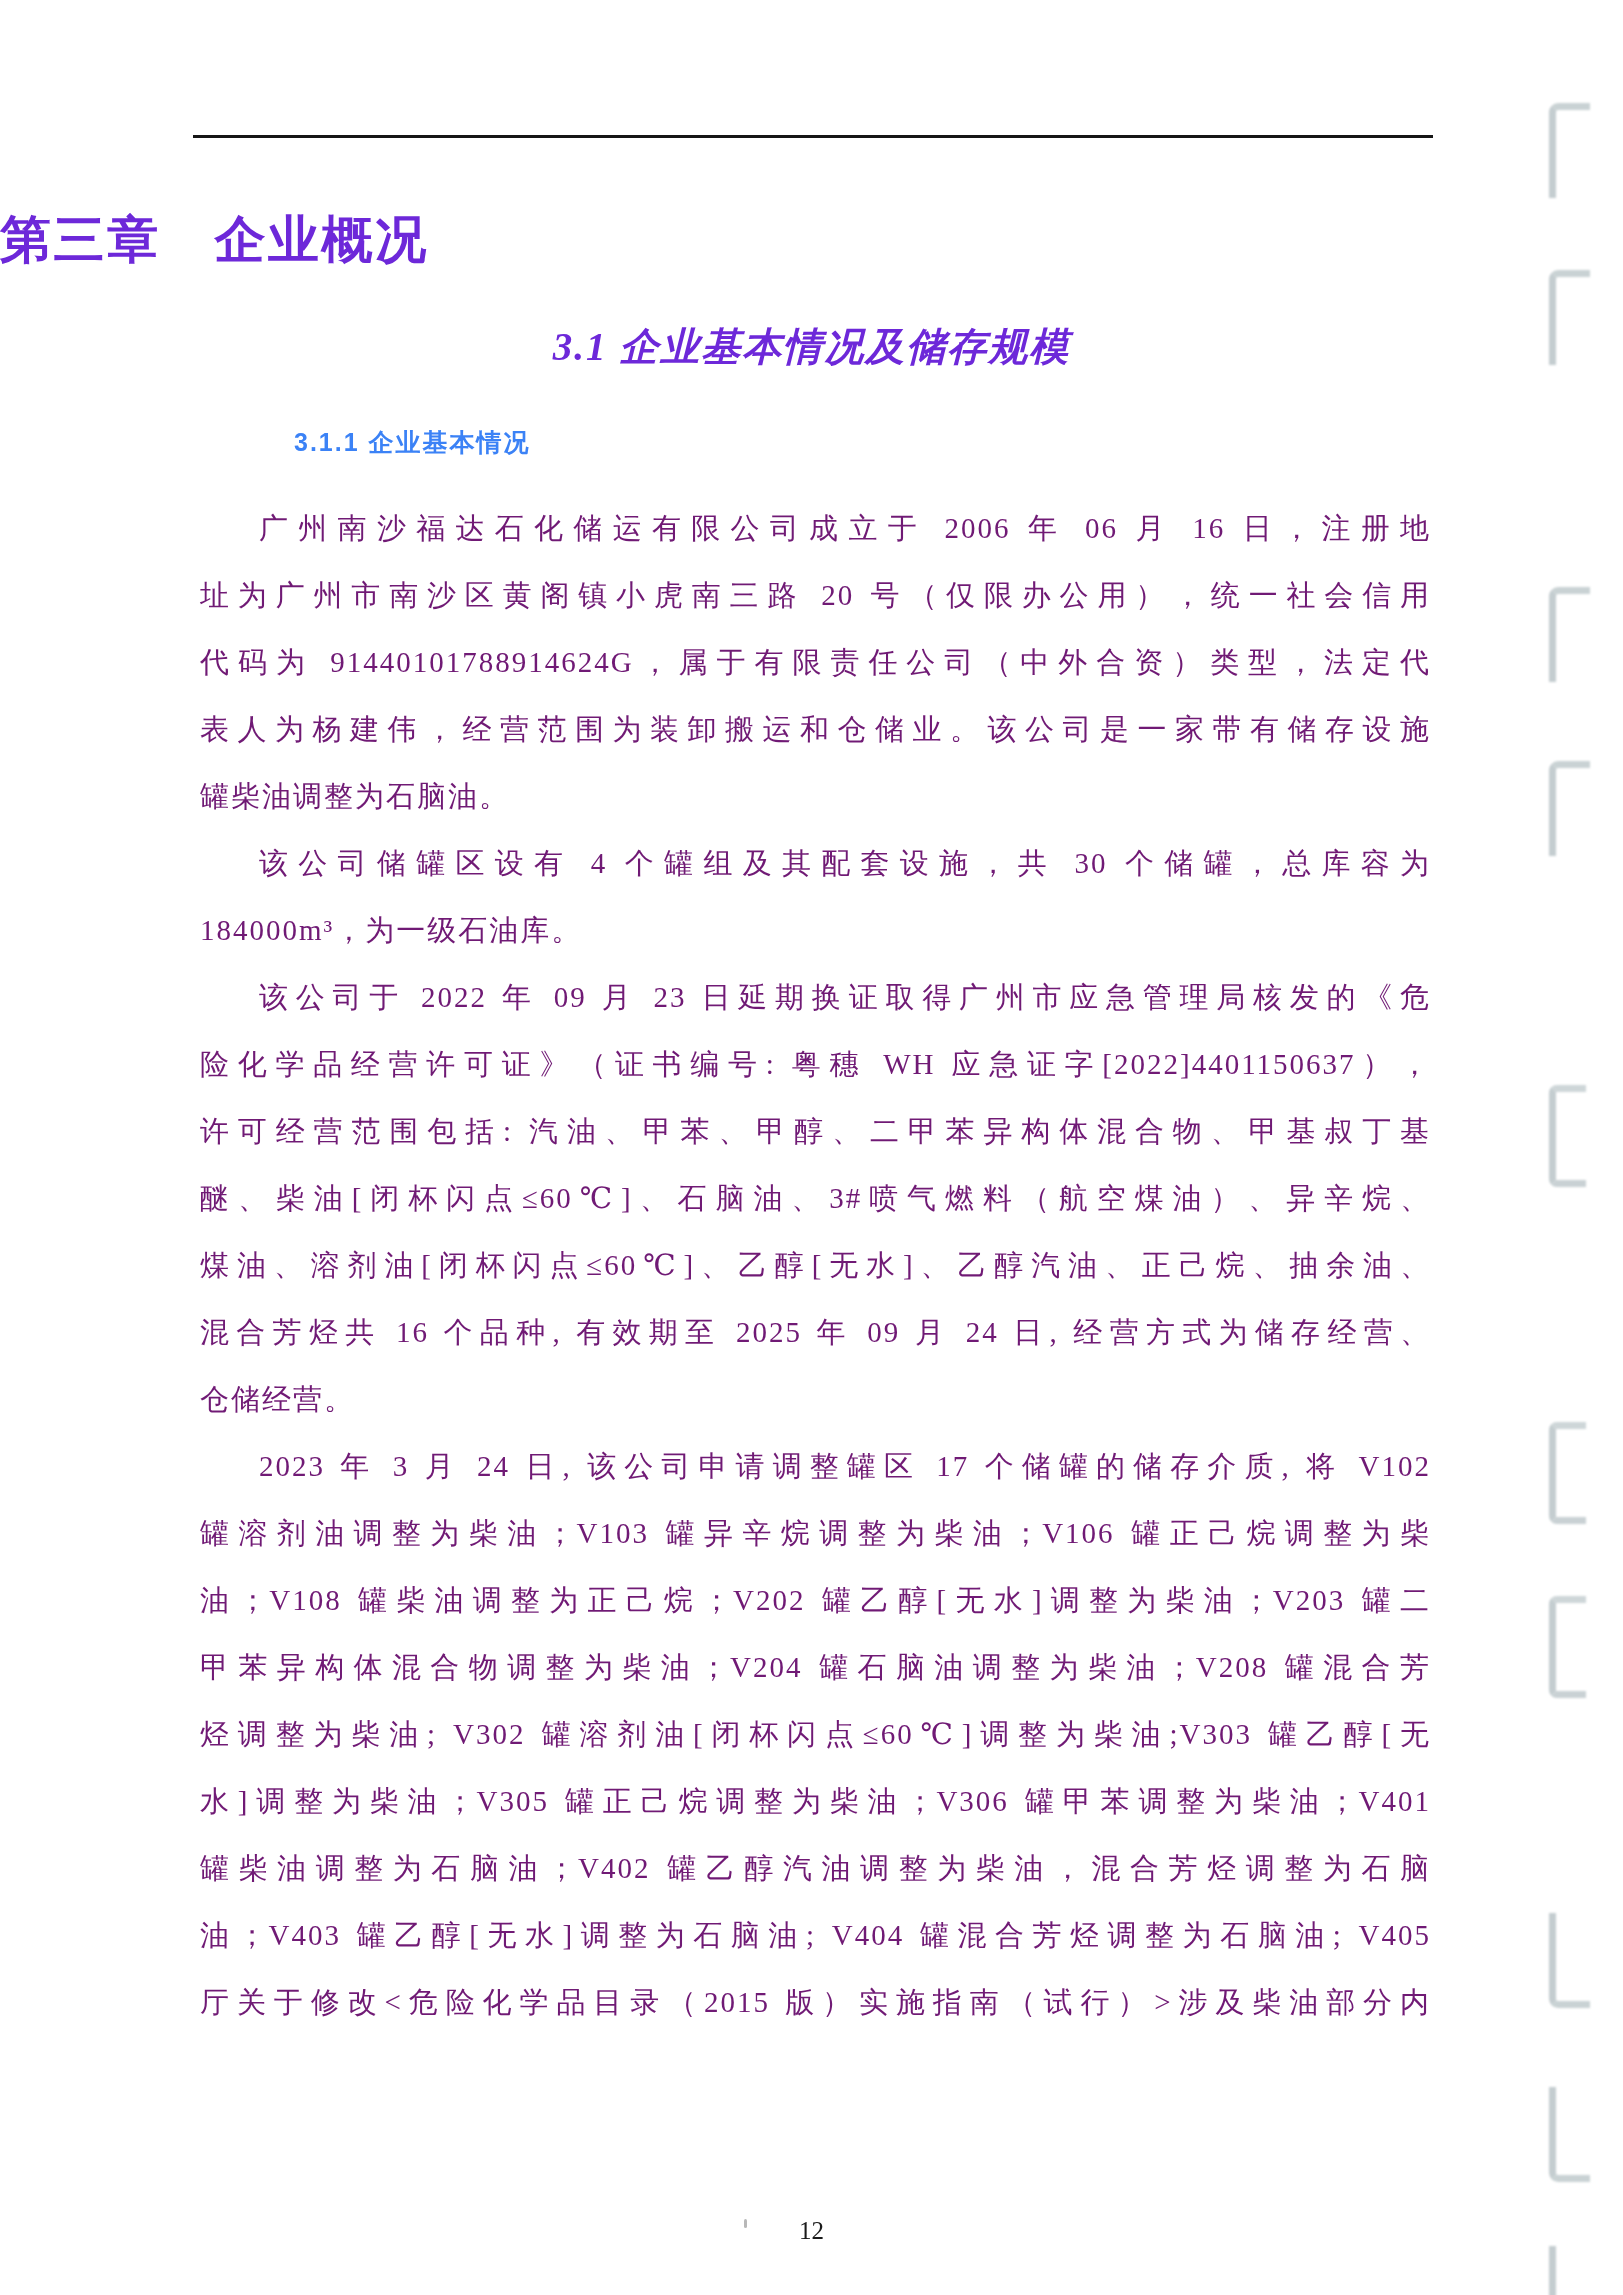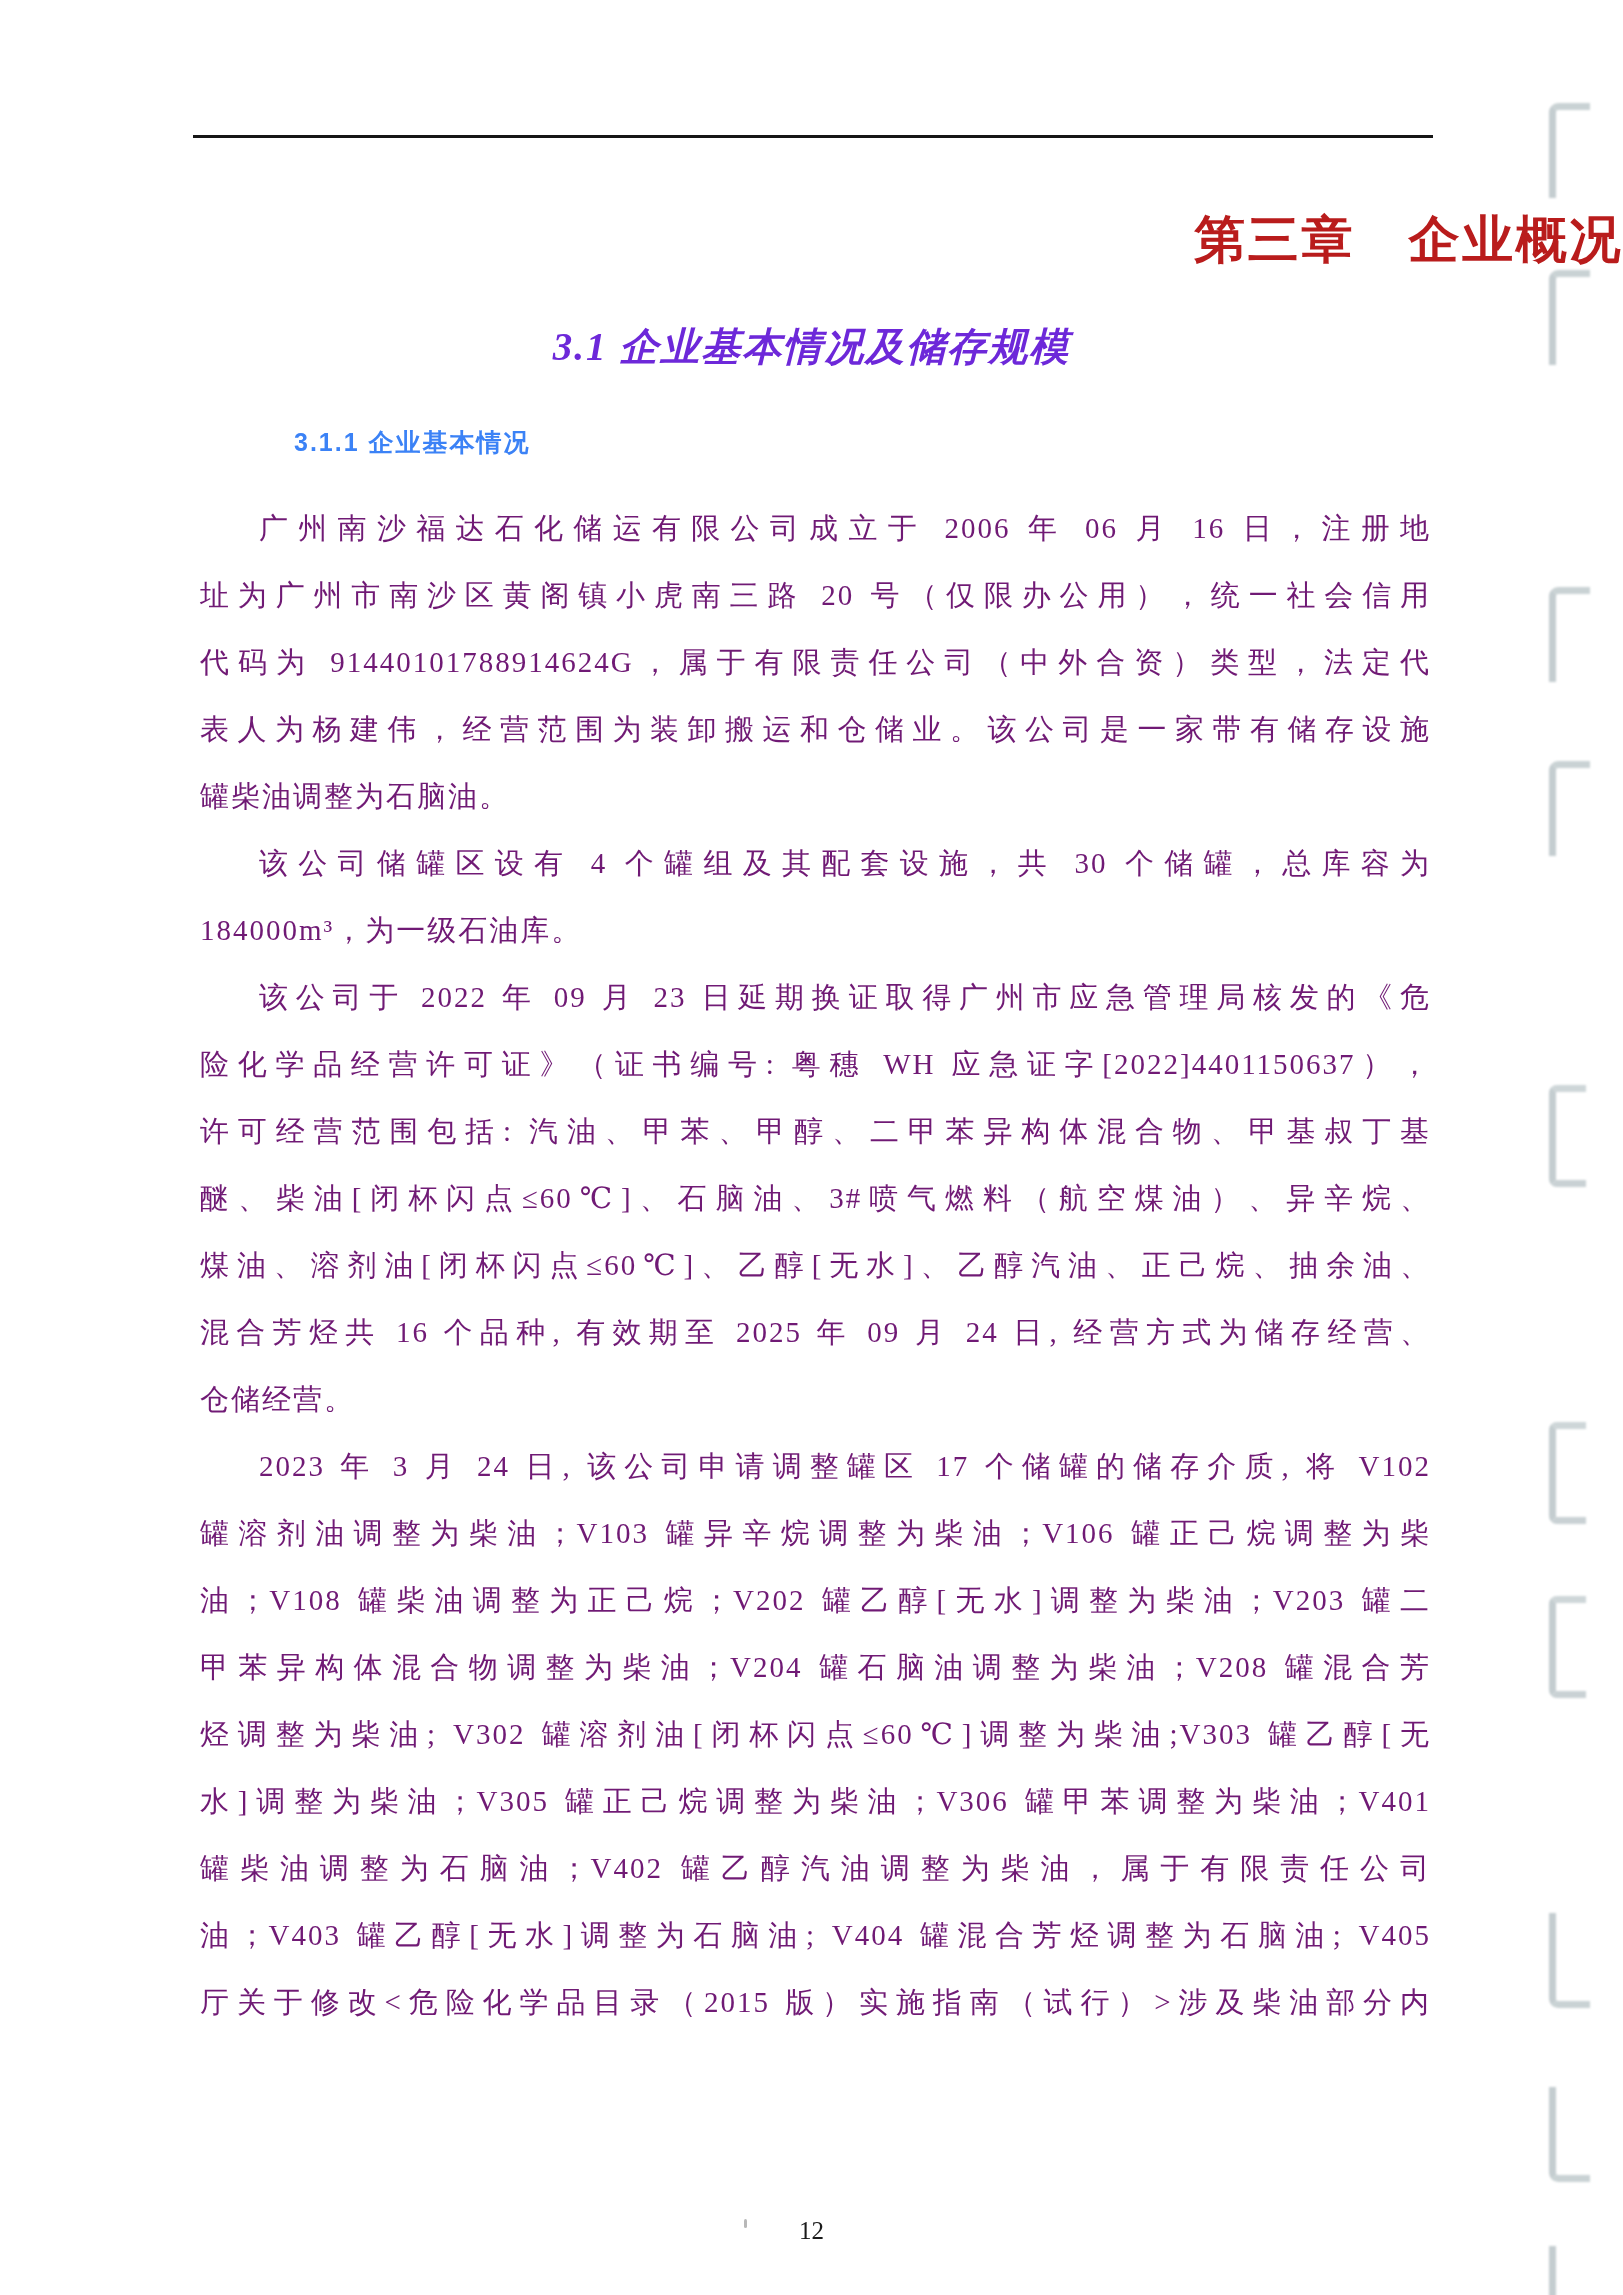--- a/index.html
+++ b/index.html
@@ -19,24 +19,24 @@
     font-weight:500;letter-spacing:1.3px;
     color:#141414;
   }
   .header-rule{
     position:absolute;top:135px;left:193px;width:1240px;height:3.3px;
     background:#161616;
   }
   
   .chapter{
     position:absolute;top:206px;left:0;width:100%;
-    text-align:right;margin:0;
+    text-align:left;margin:0;
     font-family:"Liberation Sans","DejaVu Sans",sans-serif;
     font-size:51px;line-height:68px;font-weight:bold;
-    letter-spacing:2.6px;color:#b91c1c;
+    letter-spacing:2.6px;color:#6d28d9;
   }
   
   .section{
     position:absolute;top:314px;left:0;width:100%;
     text-align:center;margin:0;
     font-size:39px;line-height:65px;font-weight:bold;font-style:italic;
     letter-spacing:2px;color:#6d28d9;
   }
   
   .subsection{
@@ -108,21 +108,21 @@
       <div class="bodyline">醚、柴油[闭杯闪点≤60℃]、石脑油、3#喷气燃料（航空煤油）、异辛烷、</div>
       <div class="bodyline">煤油、溶剂油[闭杯闪点≤60℃]、乙醇[无水]、乙醇汽油、正己烷、抽余油、</div>
       <div class="bodyline">混合芳烃共 16 个品种, 有效期至 2025 年 09 月 24 日, 经营方式为储存经营、</div>
       <div class="bodyline lastline">仓储经营。</div>
       <div class="bodyline indent">2023 年 3 月 24 日, 该公司申请调整罐区 17 个储罐的储存介质, 将 V102</div>
       <div class="bodyline">罐溶剂油调整为柴油；V103 罐异辛烷调整为柴油；V106 罐正己烷调整为柴</div>
       <div class="bodyline">油；V108 罐柴油调整为正己烷；V202 罐乙醇[无水]调整为柴油；V203 罐二</div>
       <div class="bodyline">甲苯异构体混合物调整为柴油；V204 罐石脑油调整为柴油；V208 罐混合芳</div>
       <div class="bodyline">烃调整为柴油; V302 罐溶剂油[闭杯闪点≤60℃]调整为柴油;V303 罐乙醇[无</div>
       <div class="bodyline">水]调整为柴油；V305 罐正己烷调整为柴油；V306 罐甲苯调整为柴油；V401</div>
-      <div class="bodyline">罐柴油调整为石脑油；V402 罐乙醇汽油调整为柴油，属于有限责任公司</div>
+      <div class="bodyline">罐柴油调整为石脑油；V402 罐乙醇汽油调整为柴油，混合芳烃调整为石脑</div>
       <div class="bodyline">油；V403 罐乙醇[无水]调整为石脑油; V404 罐混合芳烃调整为石脑油; V405</div>
       <div class="bodyline">厅关于修改&lt;危险化学品目录（2015 版）实施指南（试行）&gt;涉及柴油部分内</div>
     </div>
 
   <div class="page-number">12</div>
 
   <div class="speck"></div>
 
   <div id="scan-marks">
       <div class="scan-mark top" style="top: 103px;"></div>

